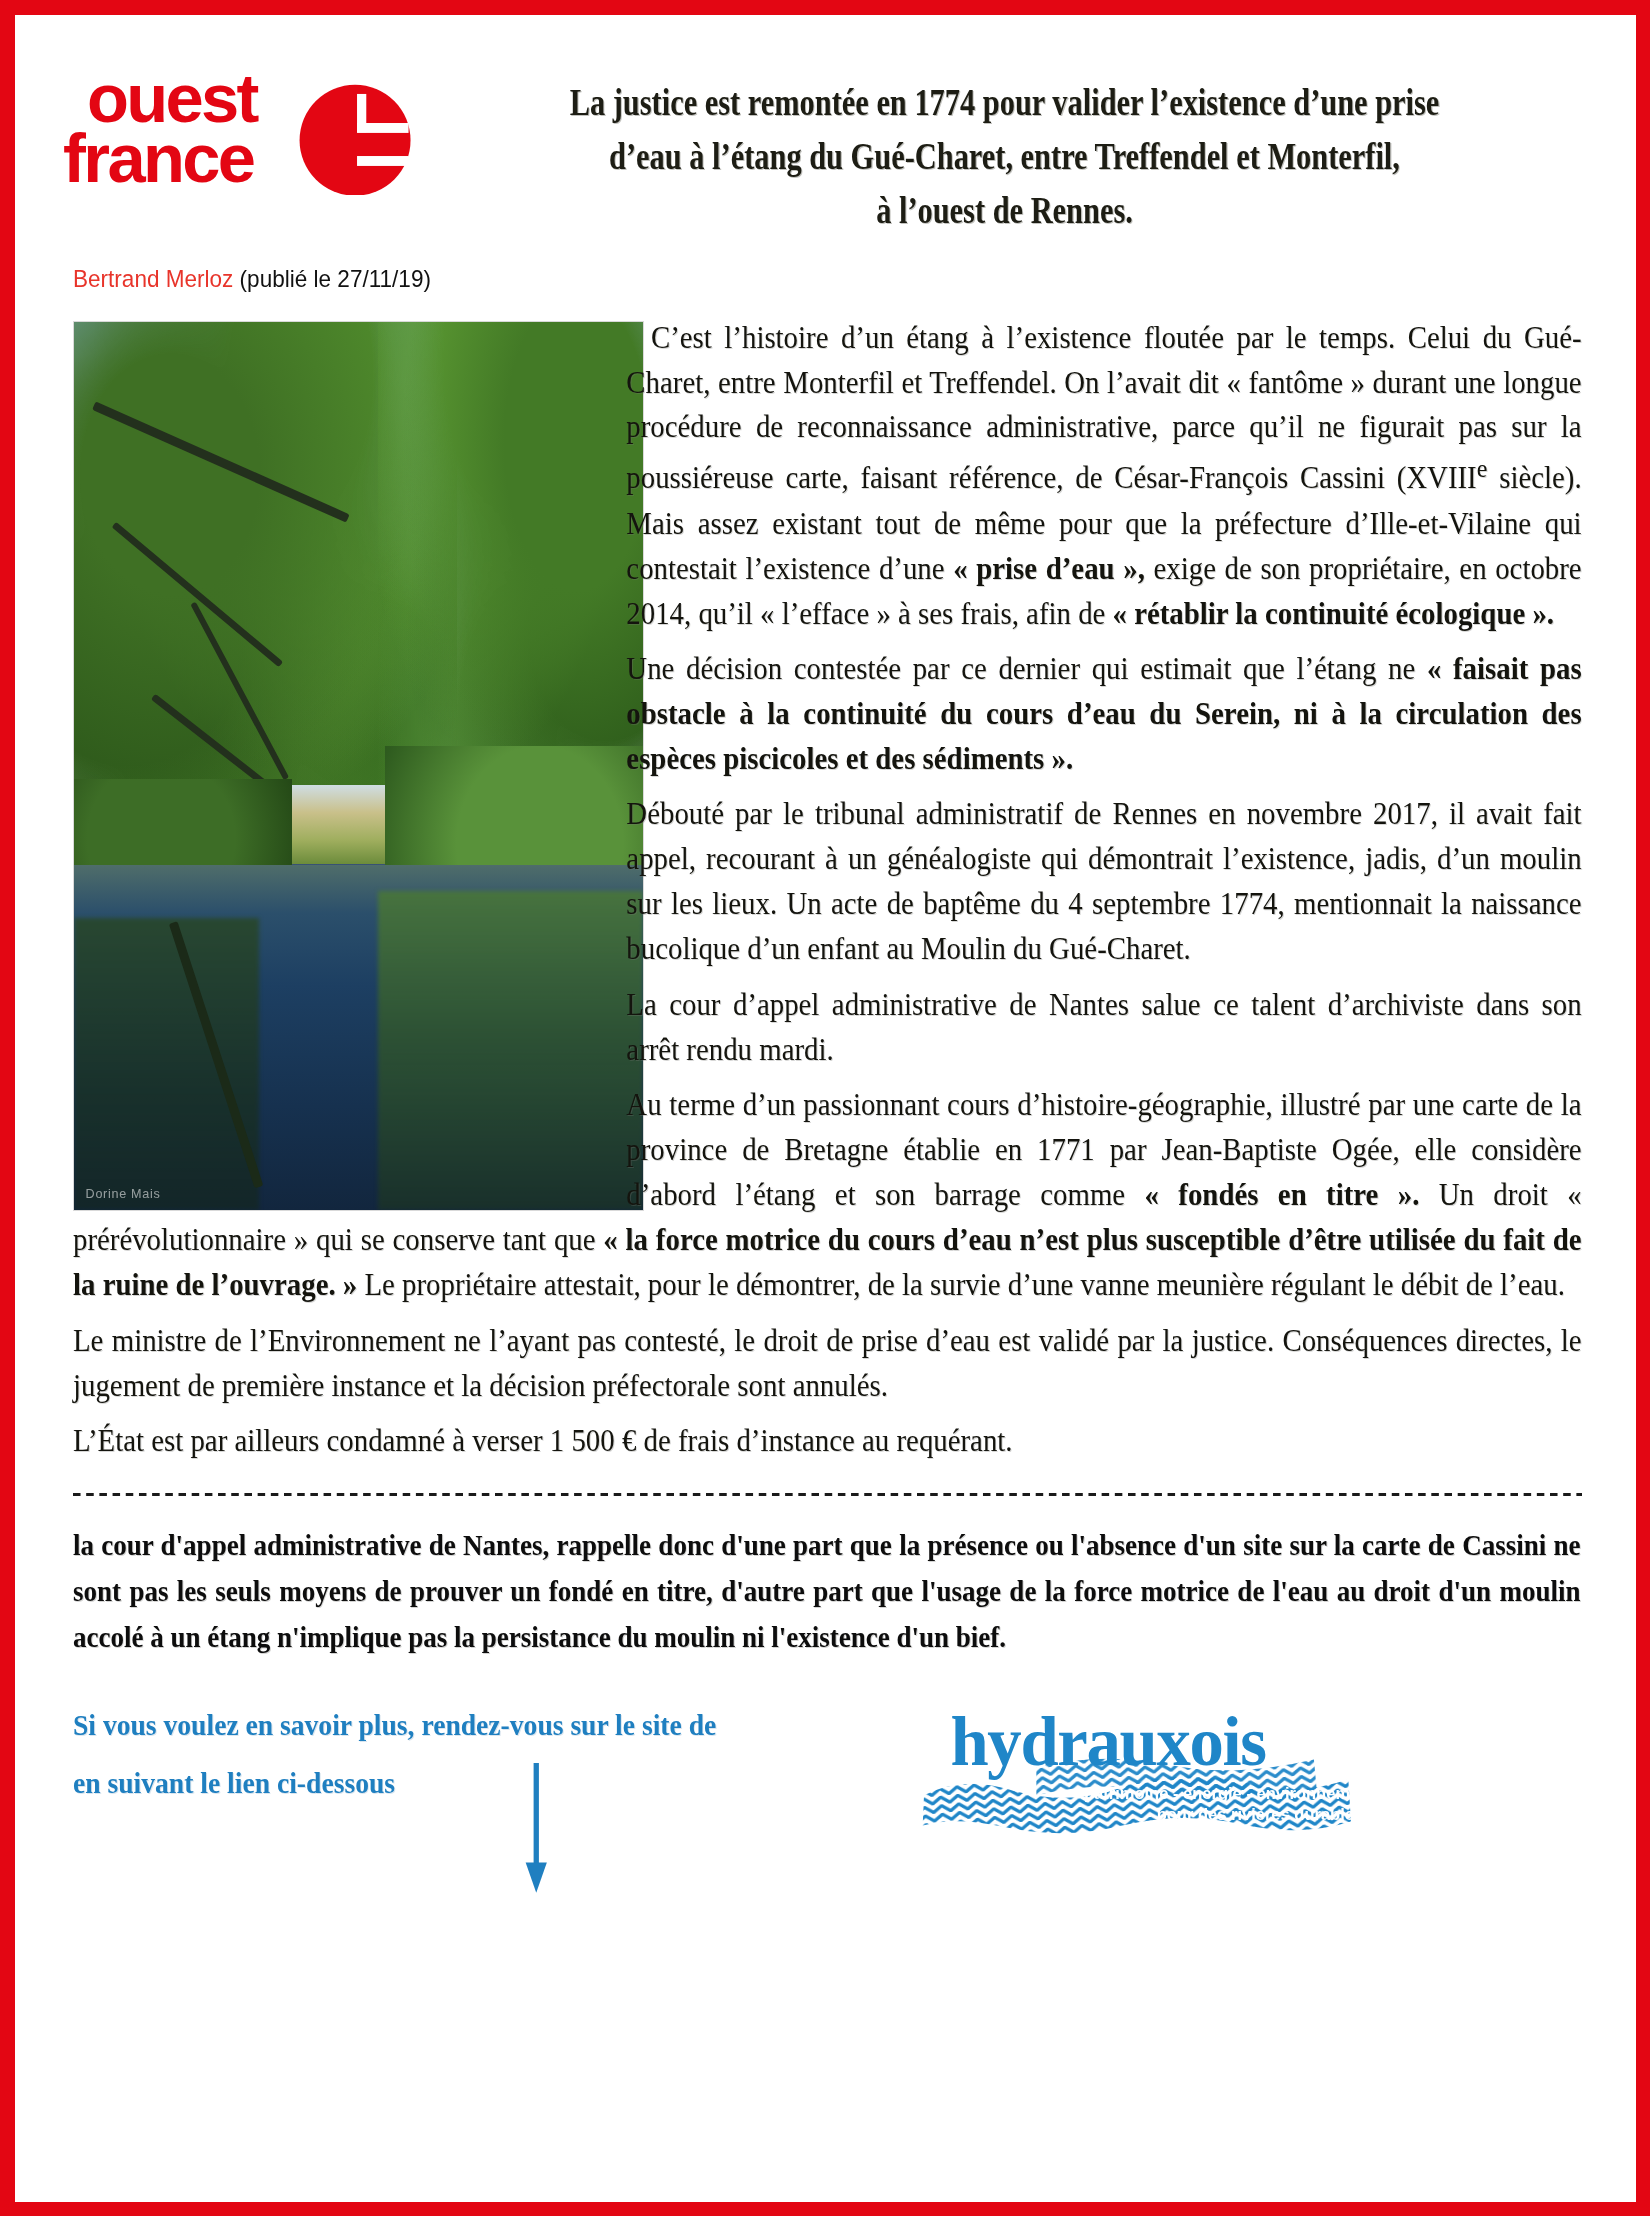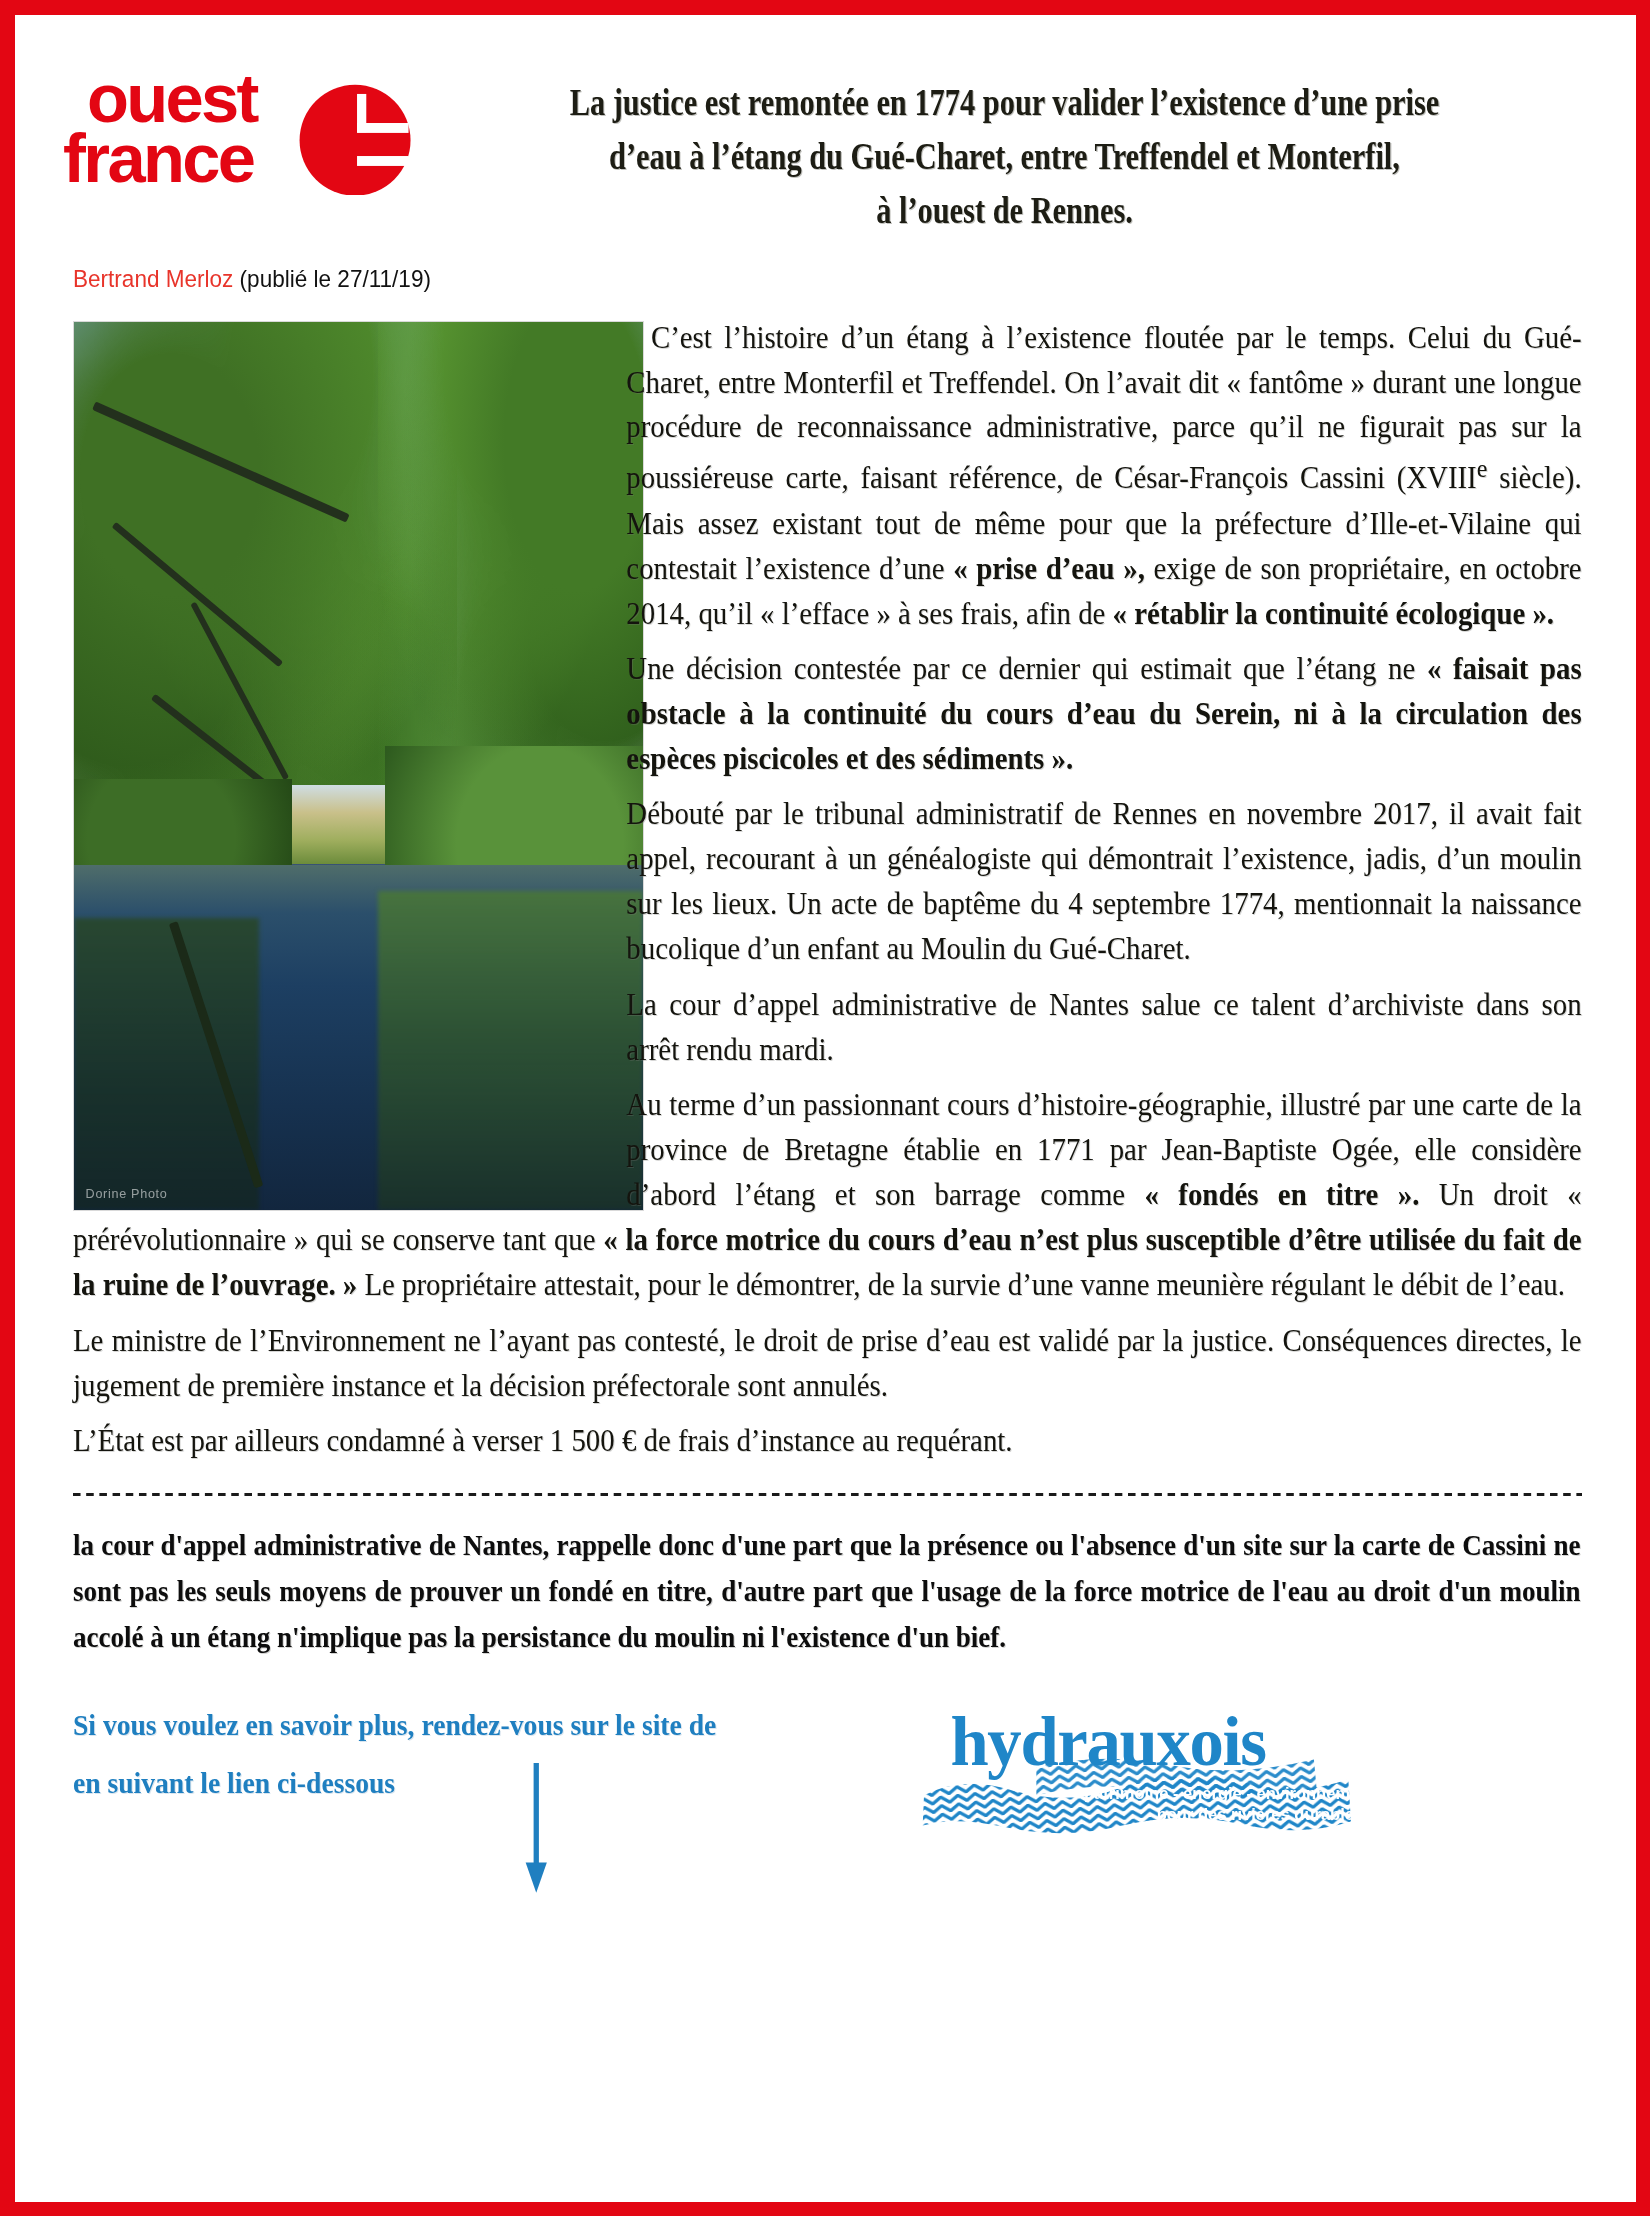--- a/index.html
+++ b/index.html
@@ -245,21 +245,21 @@
       <div class="branch" style="left:40px;top:199px;width:218px;height:6.6px;transform:rotate(40deg);"></div>
       <div class="branch" style="left:119px;top:278px;width:199px;height:6px;transform:rotate(62deg);"></div>
       <div class="branch" style="left:79px;top:371px;width:238px;height:7.3px;transform:rotate(38deg);"></div>
       <div class="horizon-field"></div>
       <div class="bank-l"></div>
       <div class="bank-r"></div>
       <div class="water"></div>
       <div class="refl-r"></div>
       <div class="refl-l"></div>
       <div class="branch" style="left:99px;top:596px;width:278px;height:9.3px;transform:rotate(72deg);background:#1b2a18;"></div>
-      <div class="watermark">Dorine Photo</div>
+      <div class="watermark">Dorine Mais</div>
     </div>
 
     <p class="body">
       <span style="display:inline-block;width:26.5px"></span><span>C’est l’histoire d’un étang à l’existence floutée par le temps. Celui du Gué-Charet, entre Monterfil et Treffendel. On l’avait dit « fantôme » durant une longue procédure de reconnaissance administrative, parce qu’il ne figurait pas sur la poussiéreuse carte, faisant référence, de César-François Cassini (XVIII</span><sup>e</sup><span> siècle). Mais assez existant tout de même pour que la préfecture d’Ille-et-Vilaine qui contestait l’existence d’une </span><b>« prise d’eau »,</b><span> exige de son propriétaire, en octobre 2014, qu’il « l’efface » à ses frais, afin de </span><b>« rétablir la continuité écologique ».</b>
     </p>
 
     <div class="gap"></div>
 
     <p class="body"><span>Une décision contestée par ce dernier qui estimait que l’étang ne </span><b>« faisait pas obstacle à la continuité du cours d’eau du Serein, ni à la circulation des espèces piscicoles et des sédiments ».</b></p>
 

